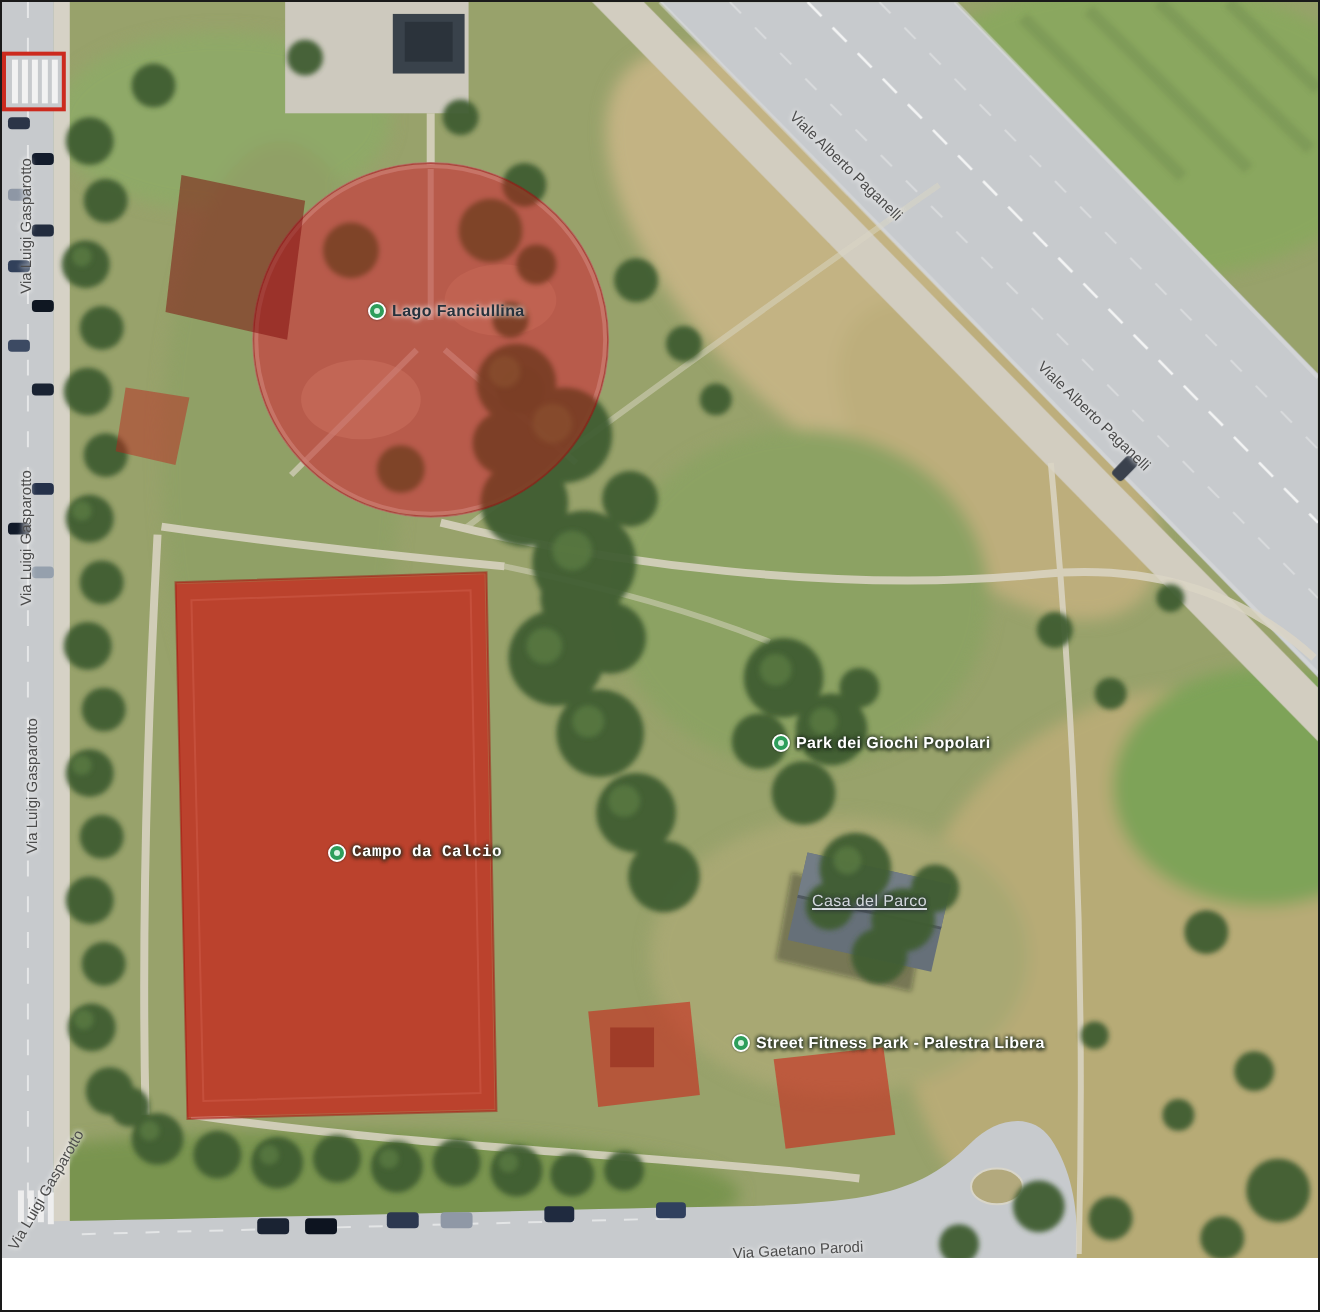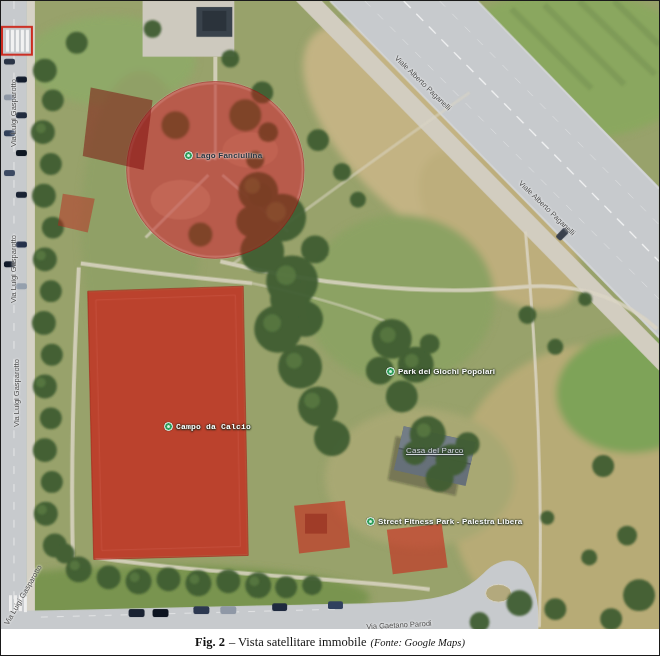--- a/index.html
+++ b/index.html
@@ -279,18 +279,13 @@
       <div class="road-label" style="left:422px;top:82px;transform:translate(-50%,-50%) rotate(44deg);">Viale Alberto Paganelli</div>
       <div class="road-label" style="left:546px;top:207px;transform:translate(-50%,-50%) rotate(44deg);">Viale Alberto Paganelli</div>
       <div class="road-label" style="left:12px;top:112px;transform:translate(-50%,-50%) rotate(-90deg);">Via Luigi Gasparotto</div>
       <div class="road-label" style="left:12px;top:268px;transform:translate(-50%,-50%) rotate(-90deg);">Via Luigi Gasparotto</div>
       <div class="road-label" style="left:15px;top:392px;transform:translate(-50%,-50%) rotate(-90deg);">Via Luigi Gasparotto</div>
       <div class="road-label" style="left:22px;top:594px;transform:translate(-50%,-50%) rotate(-60deg);">Via Luigi Gasparotto</div>
       <div class="road-label" style="left:398px;top:624px;transform:translate(-50%,-50%) rotate(-3deg);">Via Gaetano Parodi</div>
     </div>
   </div>
 
-  <div class="caption">
-    <span class="prefix">Fig. 2</span>
-    <span class="title">– Vista satellitare immobile</span>
-    <span class="source">(Fonte: Google Maps)</span>
-  </div>
 </div>
 
 </body></html>

